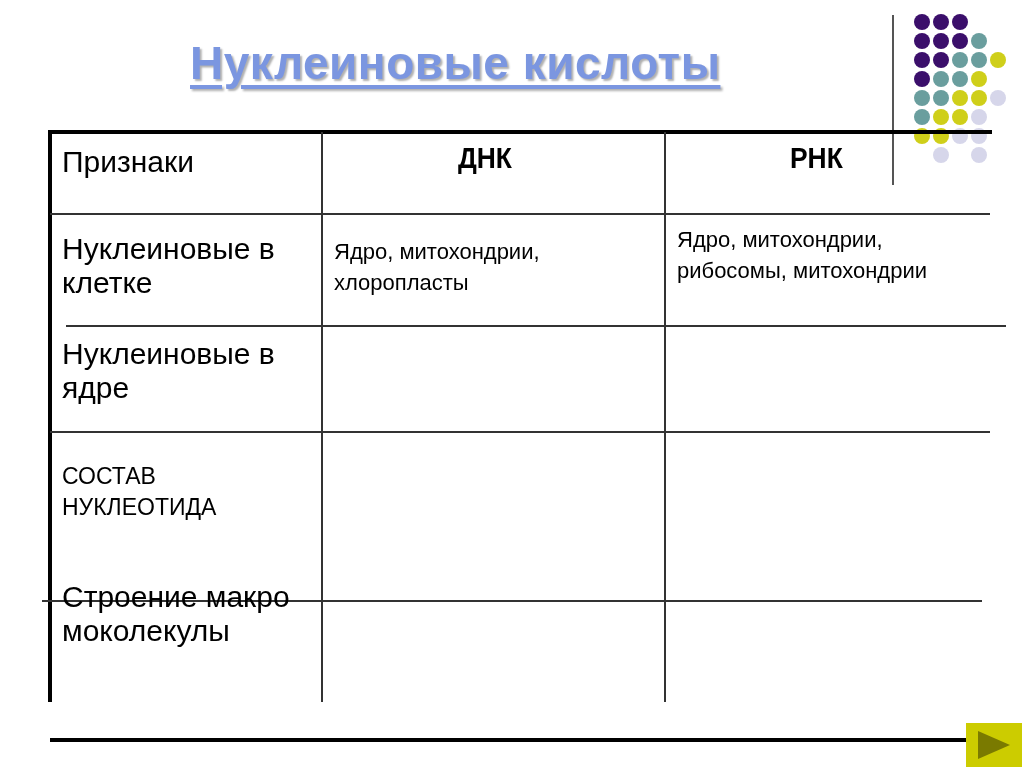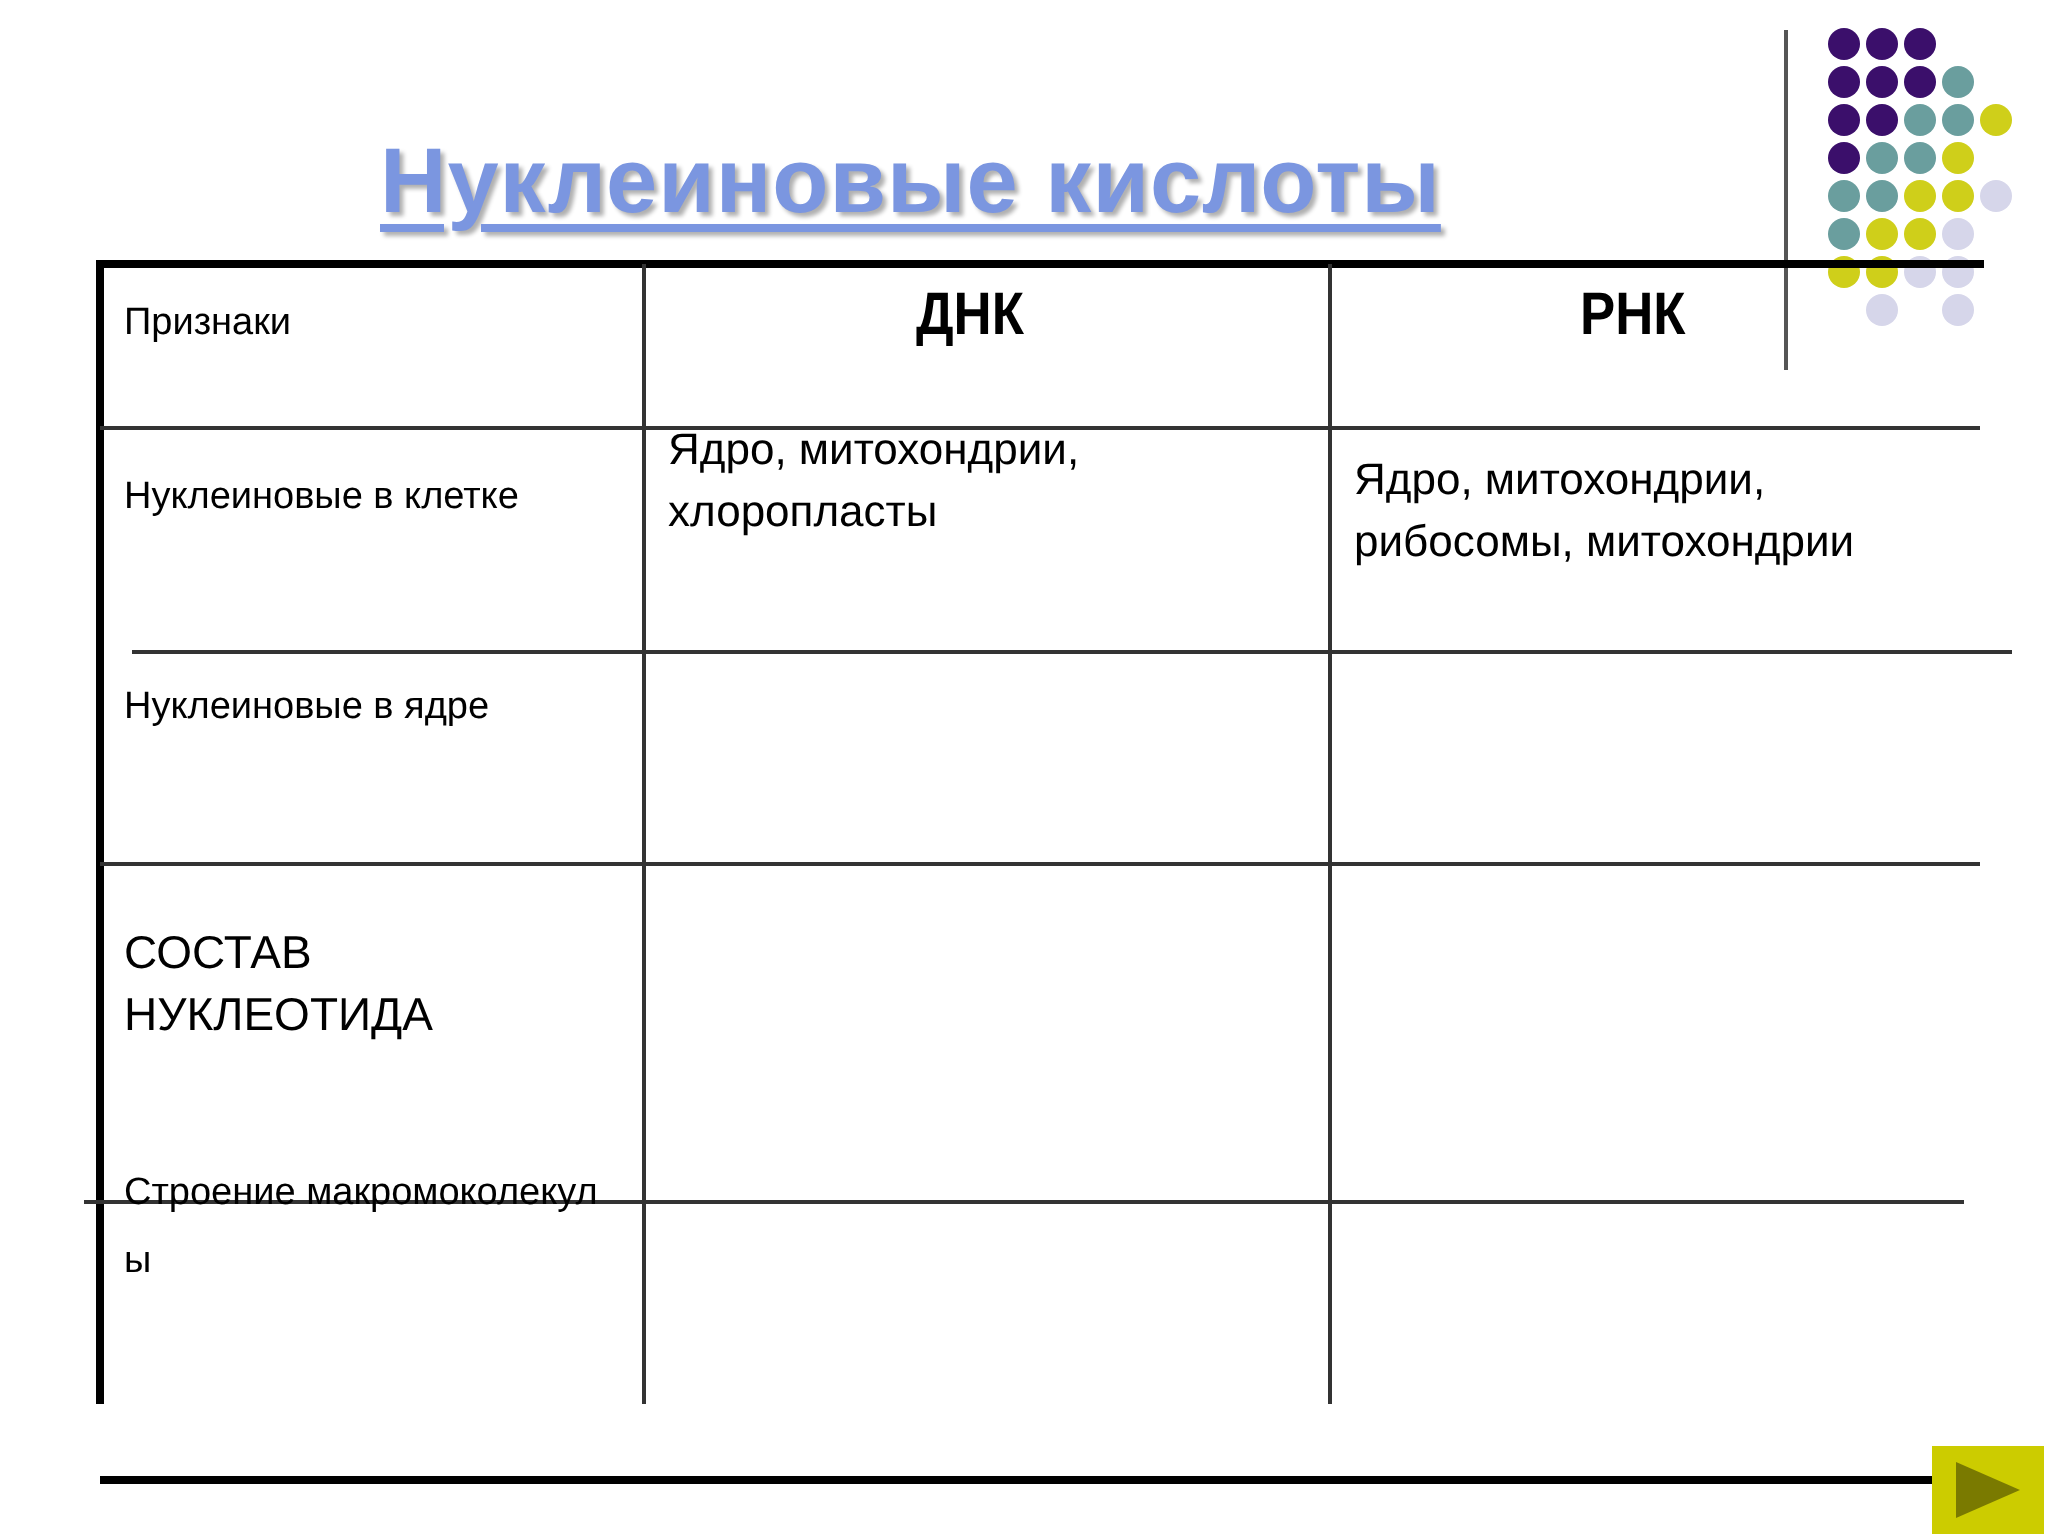--- a/index.html
+++ b/index.html
@@ -13,28 +13,27 @@
     .title {
       left: 190px; top: 36px;
       font-size: 46px; font-weight: bold;
       color: #7b96e0;
       text-decoration: underline;
       text-decoration-thickness: 4px;
       text-underline-offset: 6px;
       text-shadow: 2px 2px 2px #b0b0b0;
       white-space: nowrap;
       letter-spacing: 0.5px;
-      margin-top: 27px;
     }
     .hline { height: 2px; background: #333; }
     .hline.thick { height: 4px; background: #000; }
     .vline { width: 2px; background: #333; }
     .vline.thick { width: 4px; background: #000; }
     .dot { width: 16px; height: 16px; border-radius: 50%; }
-    .cell { font-size: 19px; line-height: 34px; }
+    .cell { font-size: 30px; line-height: 34px; }
     .cell-small { font-size: 22px; line-height: 31px; }
     .hdr { font-size: 30px; font-weight: bold; font-family: "Liberation Sans", sans-serif; transform: scaleX(0.88); transform-origin: left top; }
     .next-btn {
       left: 966px; top: 723px; width: 56px; height: 44px;
       background: #cccc00; cursor: pointer;
     }
     .next-btn .tri {
       position: absolute; left: 12px; top: 8px;
       width: 0; height: 0;
       border-top: 14px solid transparent;
@@ -100,21 +99,21 @@
 <div class="abs hline" style="left:66px; top:325px; width:940px;"></div>
 <div class="abs hline" style="left:50px; top:431px; width:940px;"></div>
 <div class="abs hline" style="left:42px; top:600px; width:940px;"></div>
 <div class="abs hline thick" style="left:50px; top:738px; width:916px;"></div>
 
 <div class="abs cell" style="left:62px; top:145px;">Признаки</div>
 <div class="abs hdr" style="left:458px; top:141px;">ДНК</div>
 <div class="abs hdr" style="left:790px; top:141px;">РНК</div>
 
 <div class="abs cell" style="left:62px; top:232px; width:240px;">Нуклеиновые в клетке</div>
-<div class="abs cell-small" style="left:334px; top:209px; width:300px;">Ядро, митохондрии, хлоропласты</div>
+<div class="abs cell-small" style="left:334px; top:236px; width:300px;">Ядро, митохондрии, хлоропласты</div>
 <div class="abs cell-small" style="left:677px; top:224px; width:290px;">Ядро, митохондрии, рибосомы, митохондрии</div>
 
 <div class="abs cell" style="left:62px; top:337px; width:240px;">Нуклеиновые в ядре</div>
 <div class="abs cell-small" style="left:334px; top:337px; width:300px;"></div>
 <div class="abs cell-small" style="left:677px; top:337px; width:290px;"></div>
 
 <div class="abs cell-small" style="left:62px; top:461px; width:200px; font-size:23px;">СОСТАВ НУКЛЕОТИДА</div>
 <div class="abs cell-small" style="left:334px; top:445px; width:300px;"></div>
 <div class="abs cell-small" style="left:677px; top:445px; width:290px;"></div>
 

